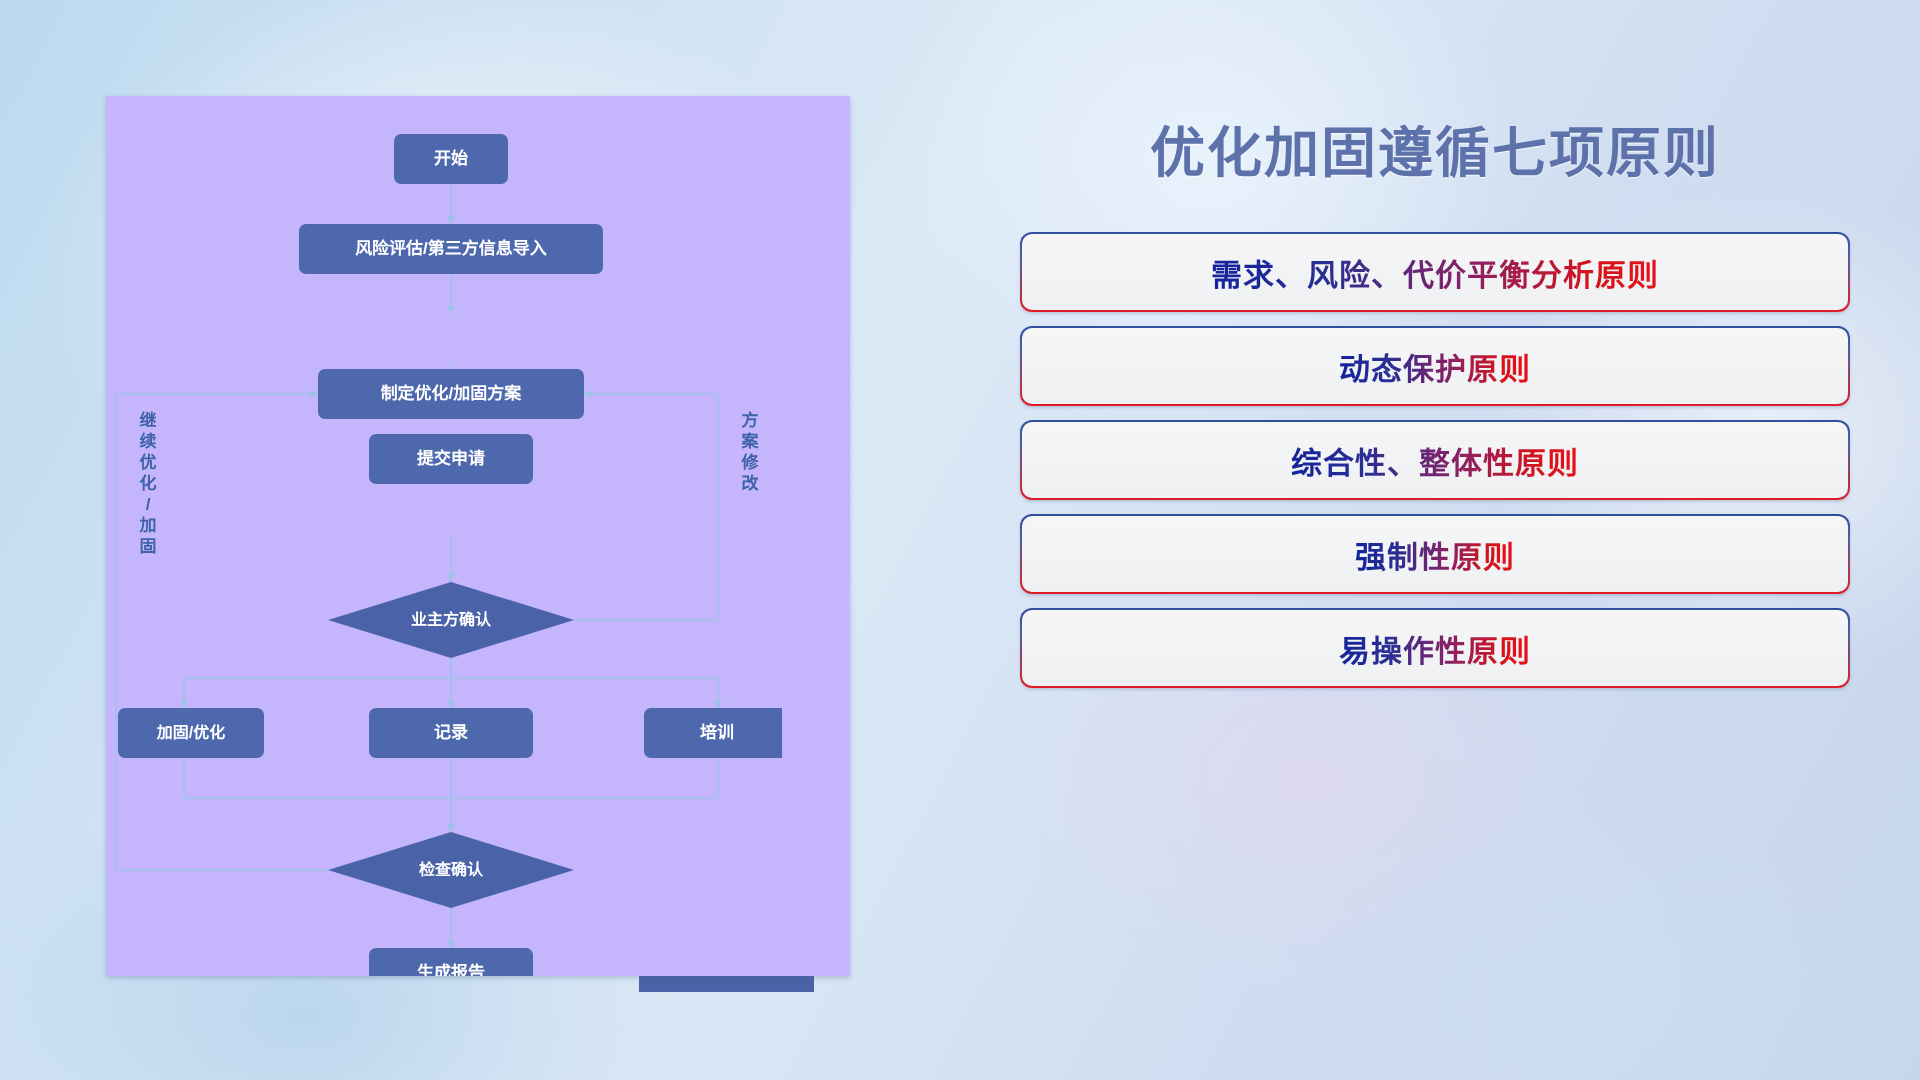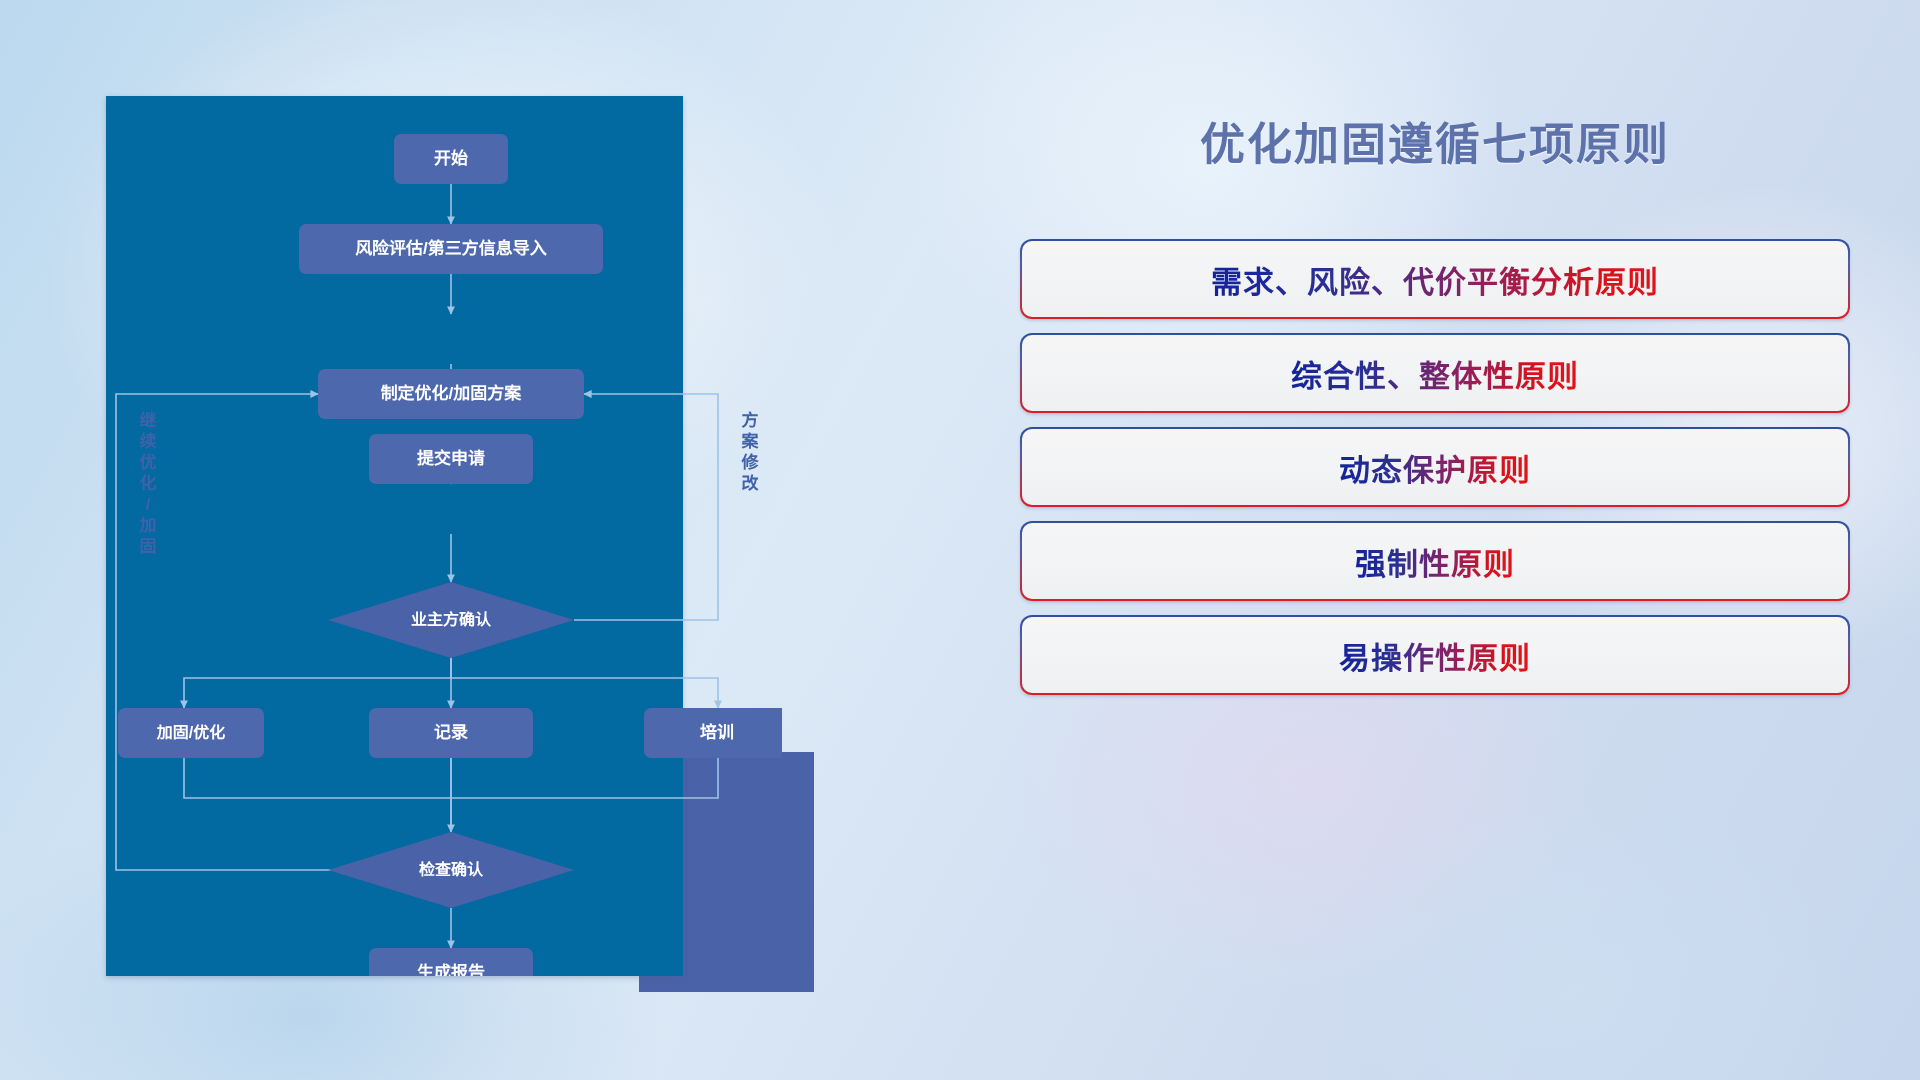--- a/index.html
+++ b/index.html
@@ -40,22 +40,22 @@
     position:absolute;left:62%;bottom:-18%;width:40%;height:52%;
     background:radial-gradient(closest-side,rgba(206,223,242,.75),rgba(206,223,242,0) 72%);
   }
 
   
   #accent-block{
     position:absolute;left:639px;top:752px;width:175px;height:240px;
     background:#4a63a8;z-index:1;
   }
   #flow-card{
-    position:absolute;left:106px;top:96px;width:577px;height:880px;
-    background:#0369a1;z-index:2;
+    position:absolute;left:106px;top:96px;width:744px;height:880px;
+    background:#c4b5fd;z-index:2;
     box-shadow:0 2px 5px rgba(70,95,140,.30);
   }
   #flow-svg{position:absolute;left:0;top:0;width:676px;height:880px;}
 
   .node-label{
     font-size:17px;font-weight:700;fill:#ffffff;
     text-anchor:middle;dominant-baseline:middle;
     font-family:"Liberation Sans","DejaVu Sans",sans-serif;
   }
   .node-label.small{font-size:16px;}
@@ -63,26 +63,26 @@
     font-size:17px;font-weight:700;fill:#3f62a8;
     font-family:"Liberation Sans","DejaVu Sans",sans-serif;
   }
 
   
   #right-panel{
     position:absolute;left:1020px;top:96px;width:830px;height:900px;z-index:3;
   }
   #panel-title{
     text-align:center;
-    font-size:45px;font-weight:700;letter-spacing:2px;
+    font-size:55px;font-weight:700;letter-spacing:2px;
     color:#5d72ab;
     text-shadow:0 1px 1px rgba(255,255,255,.85);
     margin:12px 0 0 0;
   }
-  #principle-list{margin-top:66px;}
+  #principle-list{margin-top:44px;}
   .principle-item{
     position:relative;
     height:76px;margin-bottom:14px;
     border-radius:12px;
     padding:2px;
     background:linear-gradient(180deg,#2f4f9e 0%,#4a5fa6 28%,#a33b54 72%,#e01b24 100%);
     box-shadow:0 2px 3px rgba(70,95,140,.22);
   }
   .principle-inner{
     height:100%;width:100%;
@@ -212,26 +212,26 @@
   <h1 id="panel-title">优化加固遵循七项原则</h1>
 
   <div id="principle-list">
     <div class="principle-item">
       <div class="principle-inner">
         <span class="principle-text">需求、风险、代价平衡分析原则</span>
       </div>
     </div>
     <div class="principle-item">
       <div class="principle-inner">
+        <span class="principle-text">动态保护原则</span>
+      </div>
+    </div>
+    <div class="principle-item">
+      <div class="principle-inner">
         <span class="principle-text">综合性、整体性原则</span>
-      </div>
-    </div>
-    <div class="principle-item">
-      <div class="principle-inner">
-        <span class="principle-text">动态保护原则</span>
       </div>
     </div>
     <div class="principle-item">
       <div class="principle-inner">
         <span class="principle-text">强制性原则</span>
       </div>
     </div>
     <div class="principle-item">
       <div class="principle-inner">
         <span class="principle-text">易操作性原则</span>

